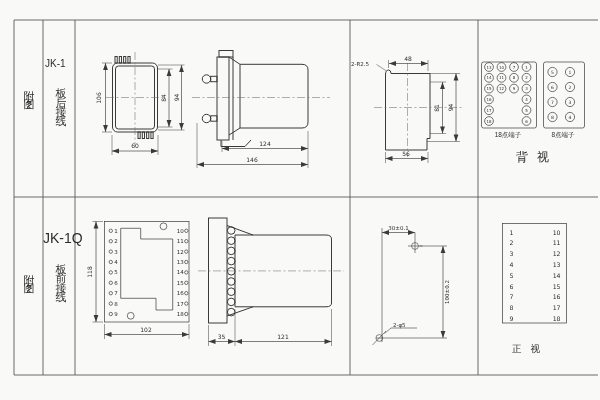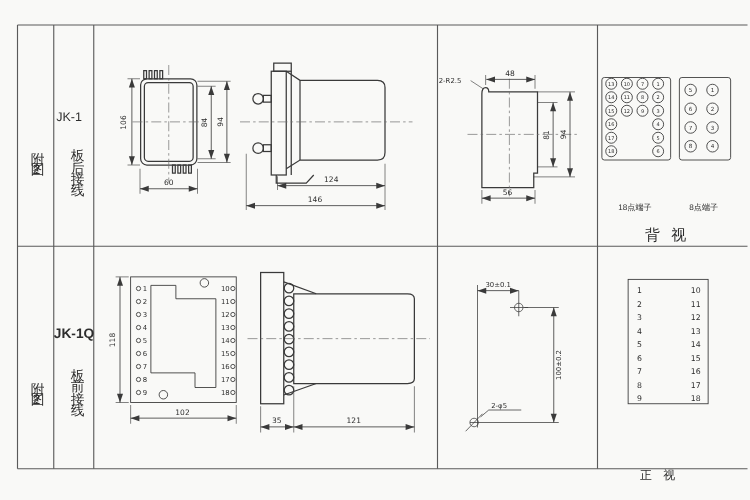--- a/index.html
+++ b/index.html
@@ -9,21 +9,21 @@
   svg text{font-family:"DejaVu Sans","Liberation Sans",sans-serif;fill:#2e2e2e;}
   .t6{font-size:6px}.t55{font-size:5.5px}.t62{font-size:6.2px}
   .t4{font-size:4px}.t45{font-size:4.5px}
   .grid line{stroke:#5a5a5a;stroke-width:0.9;}
   .draw path,.draw rect,.draw line,.draw circle{stroke:#3a3a3a;stroke-width:1;fill:none;}
   .thin path,.thin rect,.thin line,.thin circle{stroke:#3a3a3a;stroke-width:0.6;fill:none;}
   .cl path{stroke:#6e6e6e;stroke-width:0.55;fill:none;stroke-dasharray:8 2.5 2 2.5;}
   .ext path{stroke:#3a3a3a;stroke-width:0.5;fill:none;}
   .dim path{stroke:#3a3a3a;stroke-width:0.65;fill:none;}
   .oc{stroke:#3a3a3a;stroke-width:0.7;fill:none;}
-  .cn{position:absolute;color:#2d2d2d;white-space:nowrap;margin-top:31px;}
+  .cn{position:absolute;color:#2d2d2d;white-space:nowrap;}
   .v{writing-mode:vertical-rl;text-orientation:upright;}
 </style>
 </head>
 <body>
 
 <div class="page">
 
 <svg width="600" height="400" viewBox="0 0 600 400">
   <defs>
     <marker id="arw" markerUnits="userSpaceOnUse" markerWidth="8" markerHeight="6" refX="7.5" refY="3" orient="auto-start-reverse">
@@ -323,17 +323,17 @@
 </svg>
 
 <div class="cn v" style="left:21px;top:82px;font-size:11px;letter-spacing:8.5px;">附图2</div>
 <div class="cn" style="left:45px;top:58px;font-size:10px;">JK-1</div>
 <div class="cn v" style="left:53px;top:79px;font-size:11px;letter-spacing:9px;">板后接线</div>
 <div class="cn" style="left:478px;top:131px;width:60px;text-align:center;font-size:6.5px;">18点端子</div>
 <div class="cn" style="left:538px;top:131px;width:50px;text-align:center;font-size:6.5px;">8点端子</div>
 <div class="cn" style="left:516px;top:149px;font-size:12px;letter-spacing:9px;">背视</div>
 
 <div class="cn v" style="left:21px;top:266px;font-size:11px;letter-spacing:8.5px;">附图2</div>
-<div class="cn" style="left:43px;top:230px;font-size:11px;font-weight:bold;">JK-1Q</div>
+<div class="cn" style="left:43px;top:230px;font-size:14px;">JK-1Q</div>
 <div class="cn v" style="left:53px;top:255px;font-size:11px;letter-spacing:9px;">板前接线</div>
 <div class="cn" style="left:512px;top:343px;font-size:9.5px;letter-spacing:9px;">正视</div>
 
 </div>
 
 </body></html>

